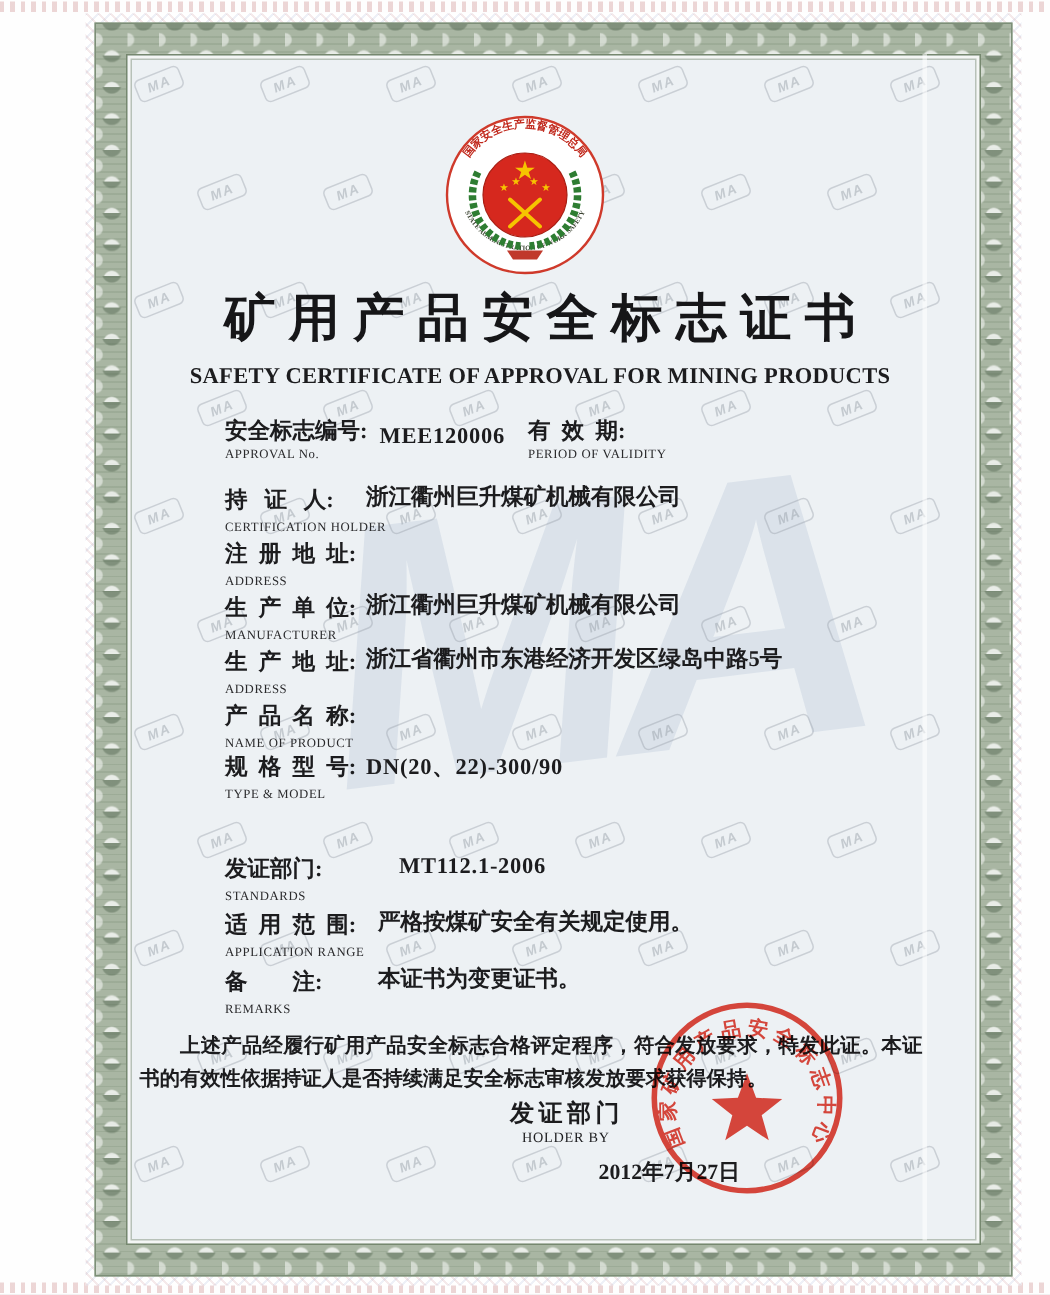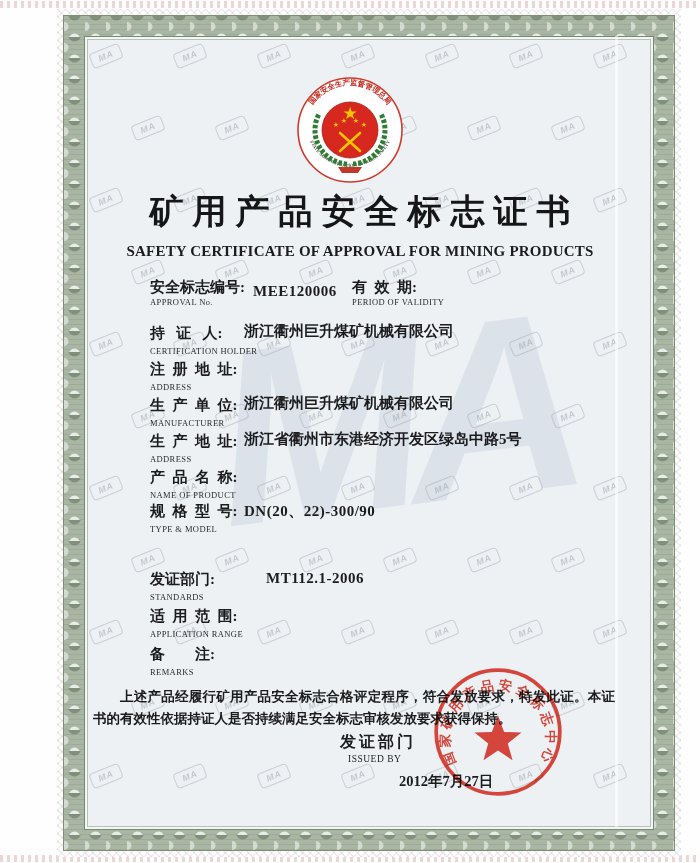--- a/index.html
+++ b/index.html
@@ -201,28 +201,30 @@
     <span class="lbl" style="top:502px">规  格  型  号:</span>
     <span class="lbl-en" style="top:524px">TYPE &amp; MODEL</span>
     <span class="val val-lat" style="top:502px">DN(20、22)-300/90</span>
 
     <span class="lbl" style="top:570px">发证部门:</span>
     <span class="lbl-en" style="top:592px">STANDARDS</span>
     <span class="val val-lat" style="left:266px;top:570px">MT112.1-2006</span>
 
     <span class="lbl" style="top:607px">适  用  范  围:</span>
     <span class="lbl-en" style="top:629px">APPLICATION RANGE</span>
+    <span class="val" style="left:252px;top:605px">严格按煤矿安全有关规定使用。</span>
 
     <span class="lbl" style="top:645px">备        注:</span>
     <span class="lbl-en" style="top:667px">REMARKS</span>
+    <span class="val" style="left:252px;top:643px">本证书为变更证书。</span>
 
     <div class="statement">上述产品经履行矿用产品安全标志合格评定程序，符合发放要求，特发此证。本证书的有效性依据持证人是否持续满足安全标志审核发放要求获得保持。</div>
 
     <span class="issued-cn">发证部门</span>
-    <span class="issued-en">ISSUED BY</span>
+    <span class="issued-en">HOLDER BY</span>
     <span class="date">2012年7月27日</span>
   </div>
 
   <svg class="stamp" viewBox="0 0 132 132">
     <defs>
       <path id="stampArc" d="M 25,95 A 47,47 0 1 1 107,95"></path>
     </defs>
     <circle cx="66" cy="66" r="60" fill="none" stroke="#e23b2e" stroke-width="3.6"></circle>
     <text font-size="13" font-weight="bold" fill="#e23b2e" letter-spacing="3.5" font-family="Liberation Serif,serif">
       <textPath href="#stampArc" startOffset="50%" text-anchor="middle">国家矿用产品安全标志中心</textPath>

